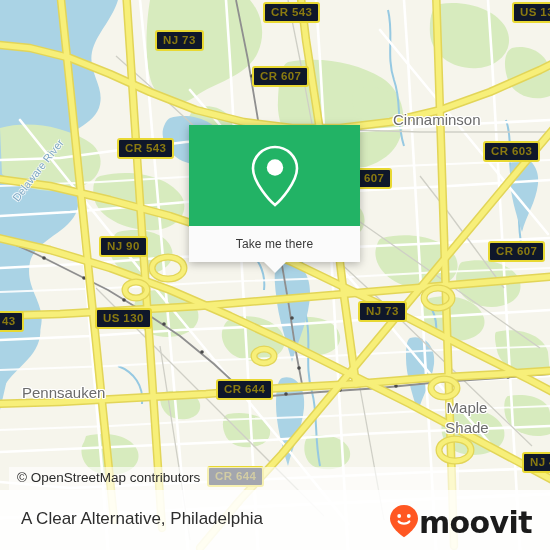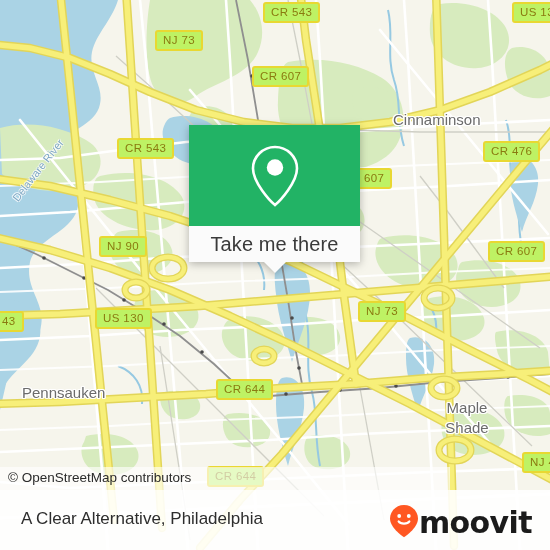--- a/index.html
+++ b/index.html
@@ -10,26 +10,26 @@
   }
   .viewport{position:relative;width:550px;height:550px;overflow:hidden;background:#f4f3ea;}
 
   
   .map{position:absolute;inset:0;overflow:hidden;background:#f6f5ec;}
   .map svg{position:absolute;left:0;top:0;display:block;}
 
   
   .shield{
     position:absolute;
-    background:#bef264;
+    background:#0f172a;
     border:2px solid #e8d832;
     border-radius:3px;
     color:#8a7a10;
     font-size:11.5px;
-    font-weight:normal;
+    font-weight:bold;
     letter-spacing:.4px;
     padding:2px 6px 3px 6px;
     line-height:12px;
     white-space:nowrap;
     box-sizing:border-box;
     font-family:"Liberation Sans", sans-serif;
   }
 
   
   .place{
@@ -62,34 +62,34 @@
   .popup-top{
     background:#22b365;height:101px;
     display:flex;align-items:center;justify-content:center;
   }
   .popup-top svg{display:block;}
   .popup-bottom{
     background:#fbfbfb;height:36px;
     display:flex;align-items:center;justify-content:center;
   }
   .popup-bottom span{
-    color:#3a3a3a;font-size:20px;letter-spacing:.1px;
+    color:#3a3a3a;font-size:12px;letter-spacing:.1px;
     font-family:"Liberation Sans", sans-serif;
   }
   .popup-tip{
     position:absolute;left:50%;top:137px;
     width:0;height:0;margin-left:-11px;
     border-left:11px solid transparent;
     border-right:11px solid transparent;
     border-top:11px solid #fbfbfb;
   }
 
   
   .attrib{
-    position:absolute;left:0;top:467px;height:23px;width:450px;
+    position:absolute;left:9px;top:467px;height:23px;width:450px;
     background:rgba(255,255,255,.62);
   }
   .attrib span{
     position:absolute;left:8px;top:3px;
     font-size:13.5px;color:#2b2b2b;
     font-family:"Liberation Sans", sans-serif;
   }
 
   
   .bottombar{
@@ -286,21 +286,21 @@
     <div class="place" style="left:393px;top:76px;margin-top:35px;">Cinnaminson</div>
     <div class="place" style="left:22px;top:384px;">Pennsauken</div>
     <div class="place two-line" style="left:422px;top:398px;">Maple<br>Shade</div>
     <div class="river-label" style="left:10px;top:196px;transform:rotate(-52deg);">Delaware River</div>
 
     <div class="shield" style="left:263px;top:2px;">CR 543</div>
     <div class="shield" style="left:512px;top:2px;">US 13</div>
     <div class="shield" style="left:155px;top:30px;">NJ 73</div>
     <div class="shield" style="left:252px;top:66px;">CR 607</div>
     <div class="shield" style="left:117px;top:138px;">CR 543</div>
-    <div class="shield" style="left:483px;top:141px;">CR 476</div>
+    <div class="shield" style="left:483px;top:141px;">CR 603</div>
     <div class="shield" style="left:356px;top:168px;">607</div>
     <div class="shield" style="left:99px;top:236px;text-align:right;">NJ 90</div>
     <div class="shield" style="left:488px;top:241px;">CR 607</div>
     <div class="shield" style="left:358px;top:301px;">NJ 73</div>
     <div class="shield" style="left:95px;top:308px;">US 130</div>
     <div class="shield" style="left:-6px;top:311px;">43</div>
     <div class="shield" style="left:216px;top:379px;">CR 644</div>
     <div class="shield" style="left:522px;top:452px;">NJ 4</div>
     <div class="shield" style="left:207px;top:466px;">CR 644</div>
   </div>

